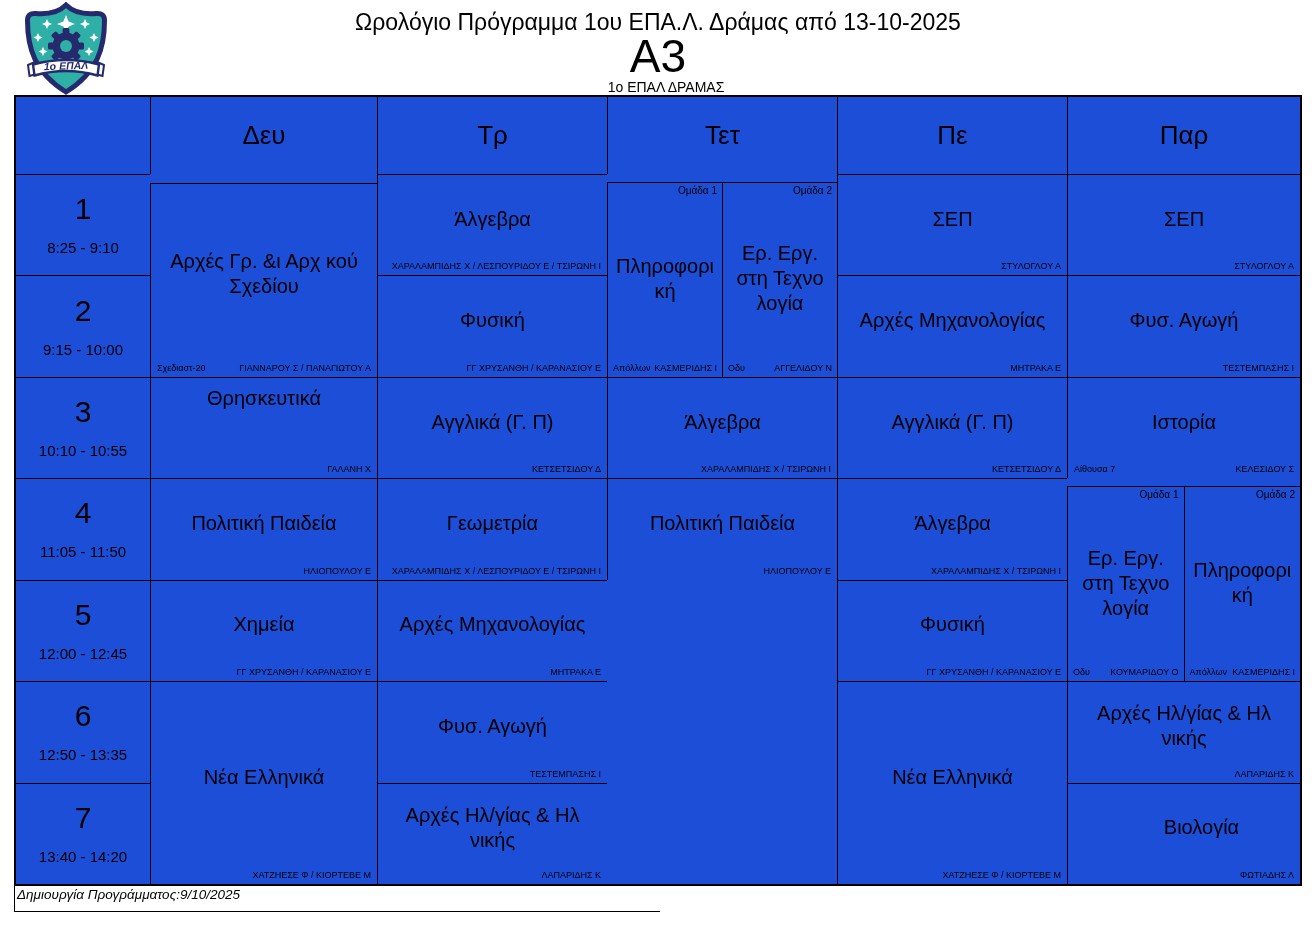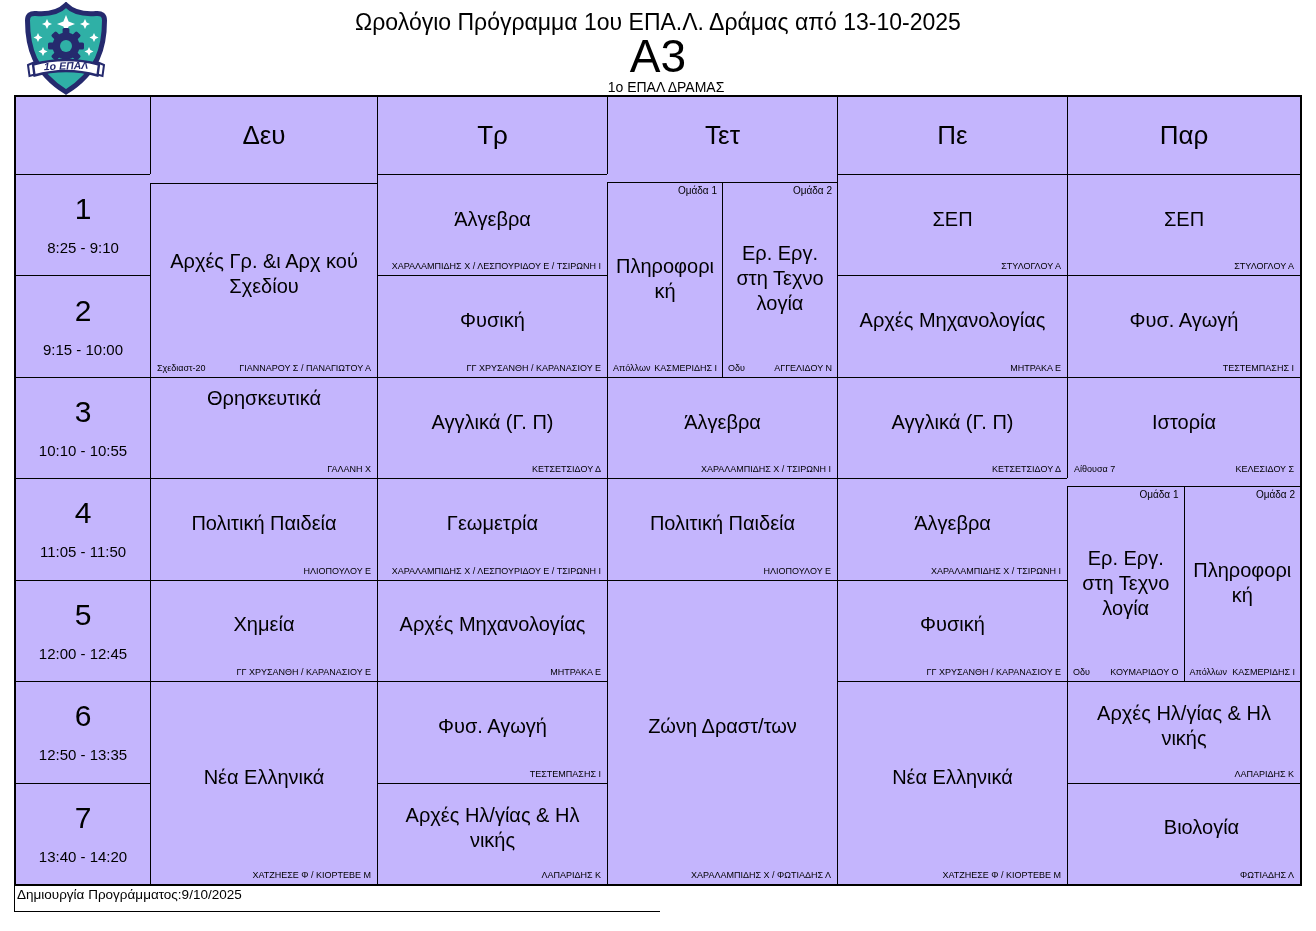--- a/index.html
+++ b/index.html
@@ -23,21 +23,21 @@
     text-align:center; font-size:14px;padding-left:8px;
   }
 
   
   .timetable {
     position:absolute; left:14px; top:95px; width:1288px; height:791px;
     border:2px solid #000; box-sizing:border-box;
     display:grid;
     grid-template-columns:134px 227px 230px 230px 230px 1fr;
     grid-template-rows:77px repeat(7, 1fr);
-    background:#c4b5fd;
+    background:#1d4ed8;
   }
   .cell { border-left:1px solid #000; border-top:1px solid #000; box-sizing:border-box; position:relative; overflow:hidden; }
   .cell.no-left { border-left:none; }
   .cell.no-top  { border-top:none; }
 
   .day-header { display:flex; align-items:center; justify-content:center; font-size:26px; }
 
   .period { display:flex; flex-direction:column; align-items:center; justify-content:center; gap:15px; }
   .period .pnum { font-size:30px; line-height:1; }
   .period .ptime { font-size:15px; }
@@ -55,21 +55,21 @@
   .split .subject-wrap { flex:1; display:flex; align-items:center; justify-content:center; }
   .split .subject { text-align:center; font-size:20px; line-height:1.25; overflow-wrap:anywhere; }
   .split .meta { display:flex; justify-content:space-between; align-items:flex-end; font-size:9px; white-space:nowrap; min-height:11px; }
 
   
   .footer-box {
     position:absolute; left:14px; top:886px; width:646px; height:26px;
     border-left:1px solid #000; border-bottom:1px solid #000; box-sizing:border-box;
   }
   .footer-left {
-    position:absolute; left:2px; top:1px; font-size:13.5px; white-space:nowrap;
+    position:absolute; left:2px; top:1px; font-size:13.5px; white-space:nowrap;font-style:italic;
   }
   .footer-right {
     position:absolute; right:14px; top:928px; font-size:13.5px; text-align:right; white-space:nowrap;
   }
 </style>
 </head>
 <body>
 
 <div class="page">
 
@@ -275,28 +275,20 @@
         </div>
     </div>
     <div class="cell lesson" style="grid-column:4;grid-row:5;">
       <div class="subject-wrap">
           <div class="subject">Πολιτική Παιδεία</div>
         </div>
       <div class="meta">
           <span class="teacher">ΗΛΙΟΠΟΥΛΟΥ Ε</span>
         </div>
     </div>
-    <div class="cell lesson" style="grid-column:4;grid-row:6/span 3;">
-      <div class="subject-wrap">
-          <div class="subject">Ζώνη Δραστ/των</div>
-        </div>
-      <div class="meta">
-          <span class="teacher">ΧΑΡΑΛΑΜΠΙΔΗΣ Χ / ΦΩΤΙΑΔΗΣ Λ</span>
-        </div>
-    </div>
 
     <div class="cell lesson" style="grid-column:5;grid-row:2;">
       <div class="subject-wrap">
           <div class="subject">ΣΕΠ</div>
         </div>
       <div class="meta">
           <span class="teacher">ΣΤΥΛΟΓΛΟΥ Α</span>
         </div>
     </div>
     <div class="cell lesson" style="grid-column:5;grid-row:3;">

